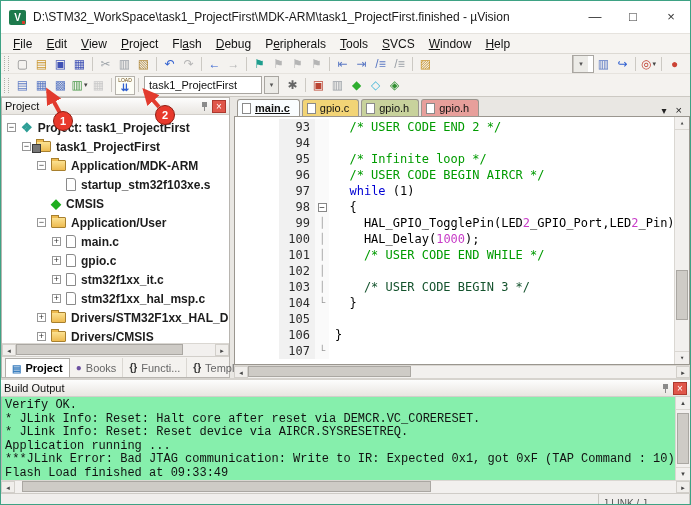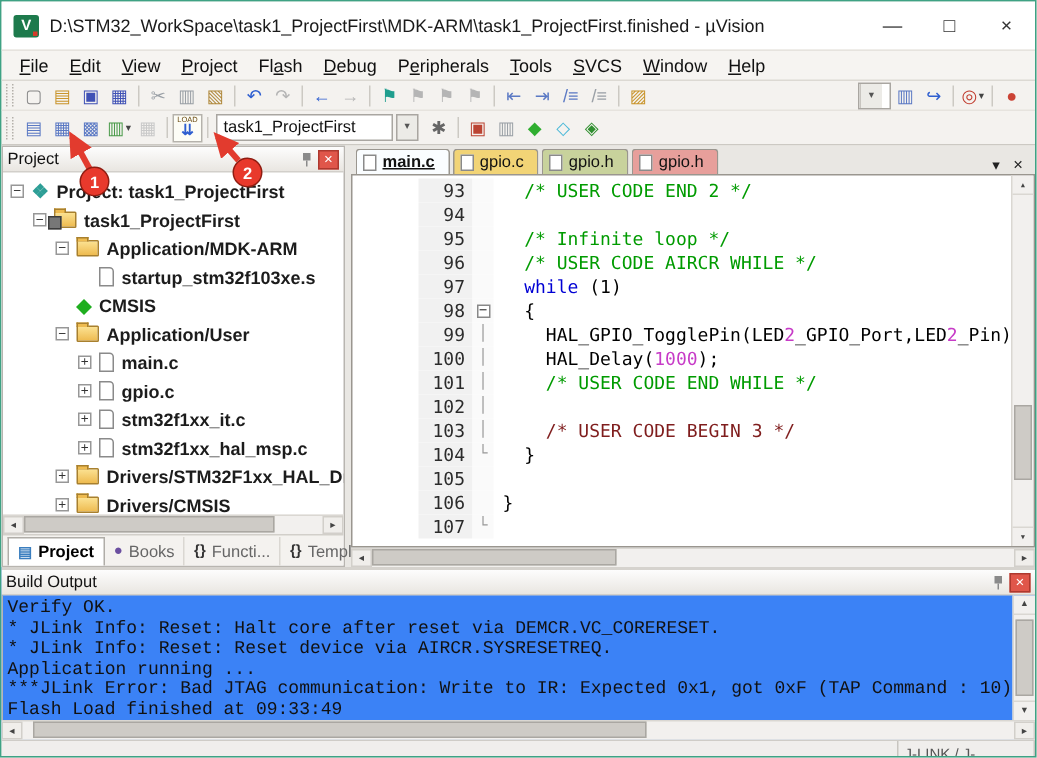--- a/index.html
+++ b/index.html
@@ -88,21 +88,21 @@
   .lno { width:36px; text-align:right; padding-right:5px; color:#2b2b2b; background:#f1f1f1; flex:none; height:16px; line-height:16px; }
   .fold { width:14px; flex:none; text-align:center; color:#999; font-size:10px; height:16px; line-height:16px; background:#fafafa; }
   .fbox { display:inline-block; width:9px; height:9px; border:1px solid #888; line-height:7px; font-size:9px; background:#fff; color:#333; }
   .code { padding-left:6px; height:16px; line-height:16px; }
   .caret { display:inline-block; width:1px; height:13px; background:#000; vertical-align:-2px; }
   .vscroll { position:absolute; top:0; right:0; bottom:0; width:15px; background:#f2f0ee; border-left:1px solid #dad7d2; }
   .vs-up { position:absolute; top:0; left:0; right:0; height:13px; text-align:center; line-height:12px; font-size:7px; color:#444; border-bottom:1px solid #dad7d2; }
   .vs-dn { position:absolute; bottom:0; left:0; right:0; height:13px; text-align:center; line-height:12px; font-size:7px; color:#444; border-top:1px solid #dad7d2; }
   .vthumb { position:absolute; left:1px; right:1px; background:#cecbc6; border:1px solid #aaa7a2; }
   
-  .bo { height:115px; display:flex; flex-direction:column; border-top:2px solid #d6d3ce; background:#3b82f6; }
+  .bo { height:115px; display:flex; flex-direction:column; border-top:2px solid #d6d3ce; background:#86efac; }
   .bobody { flex:1; display:flex; min-height:0; position:relative; }
   .botext { flex:1; font-family:"Liberation Mono", monospace; font-size:12px; line-height:13.5px;
             padding:2px 3px; overflow:hidden; white-space:pre; border-left:1px solid #b8b5b0; }
   .bovs { width:15px; background:#f2f0ee; border-left:1px solid #dad7d2; position:relative; flex:none; }
   
   .status { height:13px; background:#f0eeec; border-top:1px solid #cfccc7; display:flex; justify-content:flex-end; align-items:stretch; overflow:hidden; }
   .statcell { width:92px; border-left:1px solid #c8c5c0; border-right:1px solid #c8c5c0; font-size:10px;
               color:#555; padding:4px 4px 0; overflow:hidden; white-space:nowrap; }
   
   .overlay { position:absolute; left:0; top:0; width:691px; height:505px; pointer-events:none; z-index:60; }
@@ -400,28 +400,28 @@
       <span class="etright">
         <span>▾</span>
         <span style="font-size:11px;">×</span>
       </span>
     </div>
     <div class="ecode">
       <div class="lines">
           <div class="cl"><span class="lno">93</span><span class="fold"></span><span class="code"><span style="color: rgb(0, 155, 0);">  /* USER CODE END 2 */</span></span></div>
           <div class="cl"><span class="lno">94</span><span class="fold"></span><span class="code"></span></div>
           <div class="cl"><span class="lno">95</span><span class="fold"></span><span class="code"><span style="color: rgb(0, 155, 0);">  /* Infinite loop */</span></span></div>
-          <div class="cl"><span class="lno">96</span><span class="fold"></span><span class="code"><span style="color: rgb(0, 155, 0);">  /* USER CODE AIRCR WHILE */</span></span></div>
+          <div class="cl"><span class="lno">96</span><span class="fold"></span><span class="code"><span style="color: rgb(0, 155, 0);">  /* USER CODE BEGIN AIRCR */</span></span></div>
           <div class="cl"><span class="lno">97</span><span class="fold"></span><span class="code"><span style="color: rgb(0, 0, 0);">  </span><span style="color: rgb(0, 0, 212);">while</span><span style="color: rgb(0, 0, 0);"> (1)</span></span></div>
           <div class="cl"><span class="lno">98</span><span class="fold"><span class="fbox">−</span></span><span class="code"><span style="color: rgb(0, 0, 0);">  {</span></span></div>
           <div class="cl"><span class="lno">99</span><span class="fold">│</span><span class="code"><span style="color: rgb(0, 0, 0);">    HAL_GPIO_TogglePin(LED</span><span style="color: rgb(199, 59, 199);">2</span><span style="color: rgb(0, 0, 0);">_GPIO_Port,LED</span><span style="color: rgb(199, 59, 199);">2</span><span style="color: rgb(0, 0, 0);">_Pin);</span></span></div>
           <div class="cl"><span class="lno">100</span><span class="fold">│</span><span class="code"><span style="color: rgb(0, 0, 0);">    HAL_Delay(</span><span style="color: rgb(199, 59, 199);">1000</span><span style="color: rgb(0, 0, 0);">);</span></span></div>
           <div class="cl"><span class="lno">101</span><span class="fold">│</span><span class="code"><span style="color: rgb(0, 155, 0);">    /* USER CODE END WHILE */</span></span></div>
           <div class="cl"><span class="lno">102</span><span class="fold">│</span><span class="code"></span></div>
-          <div class="cl"><span class="lno">103</span><span class="fold">│</span><span class="code"><span style="color: #7f1d1d;">    /* USER CODE BEGIN 3 */</span></span></div>
+          <div class="cl"><span class="lno">103</span><span class="fold">│</span><span class="code"><span style="color: #14532d;">    /* USER CODE BEGIN 3 */</span></span></div>
           <div class="cl"><span class="lno">104</span><span class="fold">└</span><span class="code"><span style="color: rgb(0, 0, 0);">  }</span></span></div>
           <div class="cl"><span class="lno">105</span><span class="fold"></span></div>
           <div class="cl"><span class="lno">106</span><span class="fold"></span><span class="code"><span style="color: rgb(0, 0, 0);">}</span></span></div>
           <div class="cl"><span class="lno">107</span><span class="fold">└</span><span class="code"></span></div>
         </div>
       <div class="vscroll">
         <div class="vs-up">▴</div>
         <div class="vthumb" style="top:62%;height:20%"></div>
         <div class="vs-dn">▾</div>
       </div>

